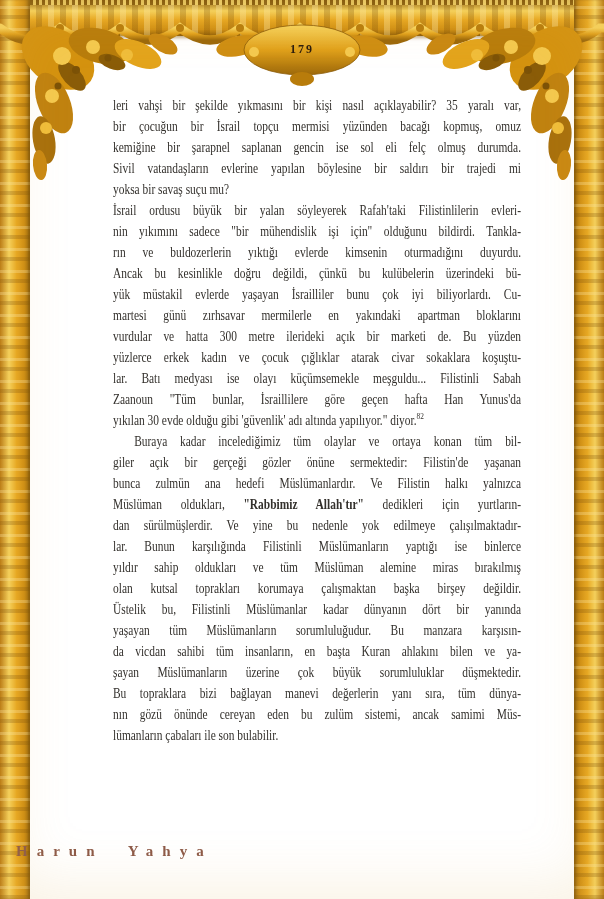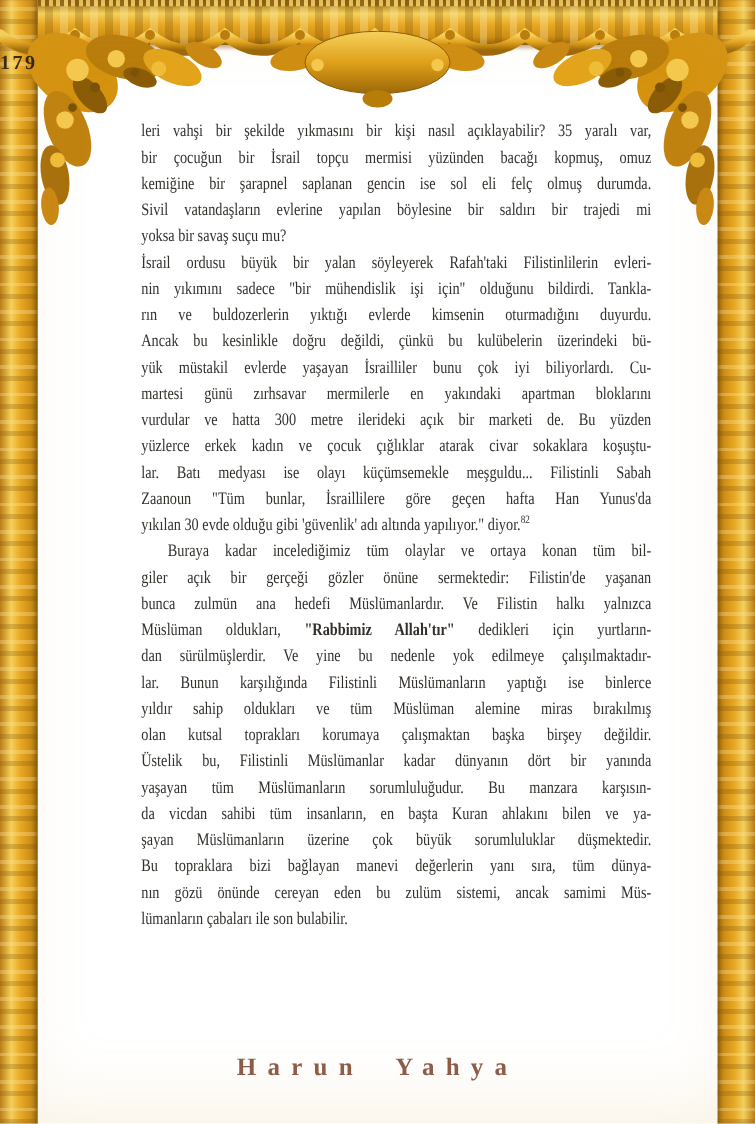--- a/index.html
+++ b/index.html
@@ -50,40 +50,40 @@
     box-shadow:inset 2px 0 2px rgba(122,79,8,.5);
   }
   .frame-ornaments{position:absolute;top:0;left:0;z-index:2;}
   .vignette{
     position:absolute;inset:0;z-index:5;pointer-events:none;
     box-shadow:inset 0 0 60px 10px rgba(222,180,90,.18);
   }
   
   .page-number{
     position:absolute;top:42px;left:0;right:0;z-index:3;
-    font-size:16px;font-weight:bold;
+    text-align:center;font-size:12px;font-weight:bold;
     letter-spacing:2px;color:var(--page-number);
   }
   
   .text-block{
     position:absolute;top:95px;left:113px;width:500px;z-index:2;
     transform:scaleX(0.816);transform-origin:0 0;
     font-size:14px;line-height:21px;color:var(--text);
   }
   .para{margin:0;}
   .line{display:block;text-align:justify;text-align-last:justify;}
   .line.last{text-align-last:left;}
   .line.indent{text-indent:26px;}
   .line sup{font-size:9px;line-height:0;vertical-align:super;}
   .line b{font-weight:bold;}
   
   .footer{
     position:absolute;top:843px;left:0;right:0;z-index:2;
-    text-align:center;font-size:20px;font-weight:bold;
-    letter-spacing:9px;word-spacing:12px;color:var(--footer-text);
+    text-align:left;font-size:15px;font-weight:bold;
+    letter-spacing:9px;word-spacing:12px;color:var(--footer-text);padding-left:16px;
   }
 </style>
 </head>
 <body>
 
 <div class="page">
 
   <div class="frame-top"></div>
   <div class="frame-left"></div>
   <div class="frame-right"></div>

